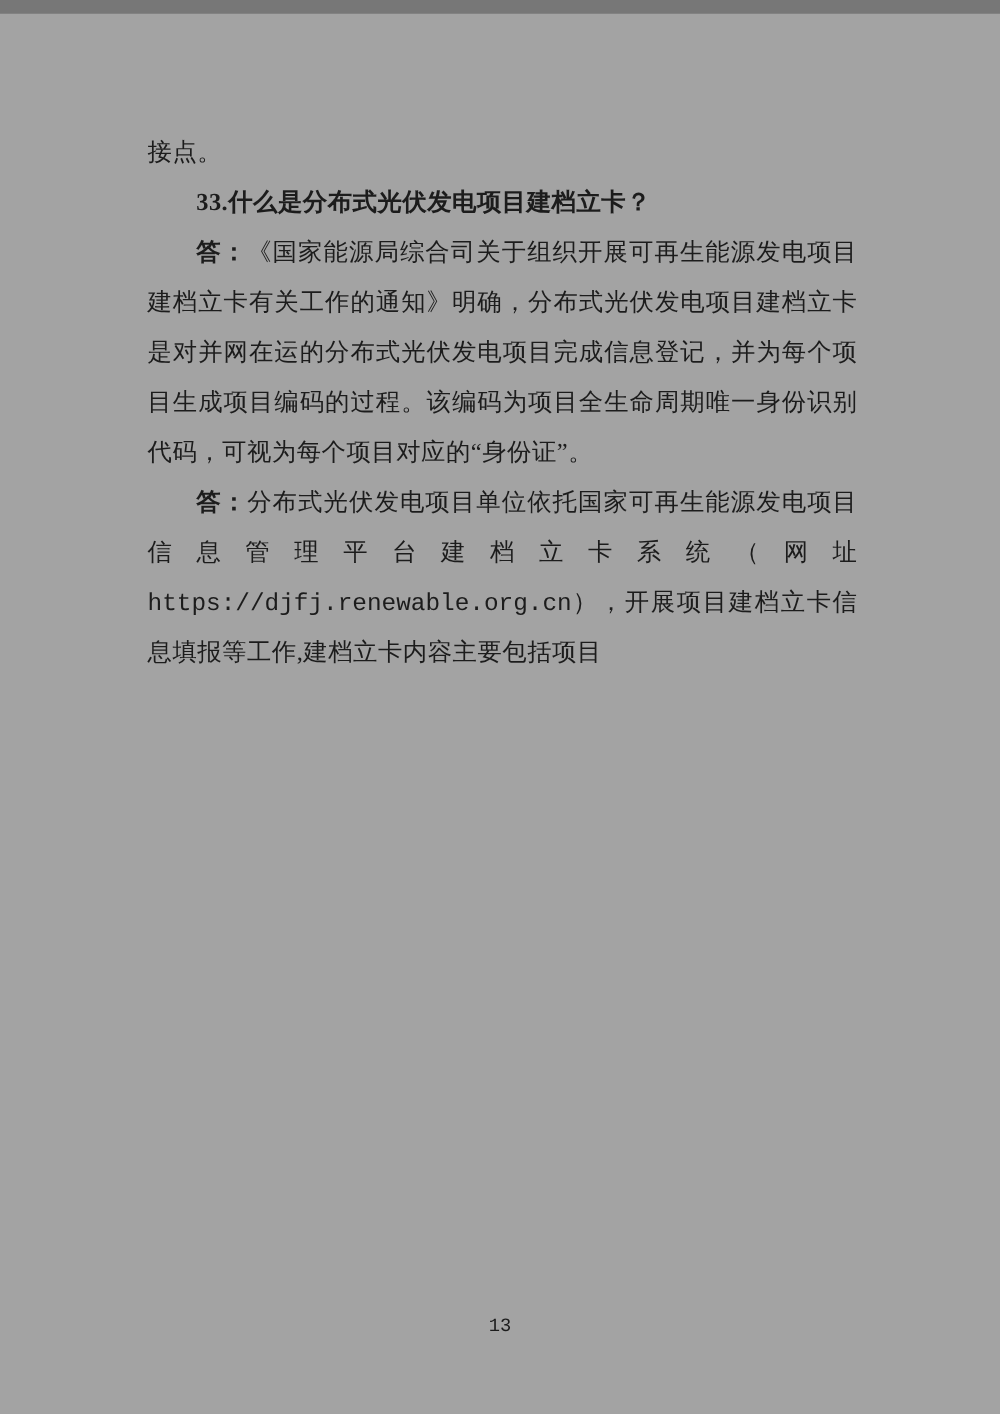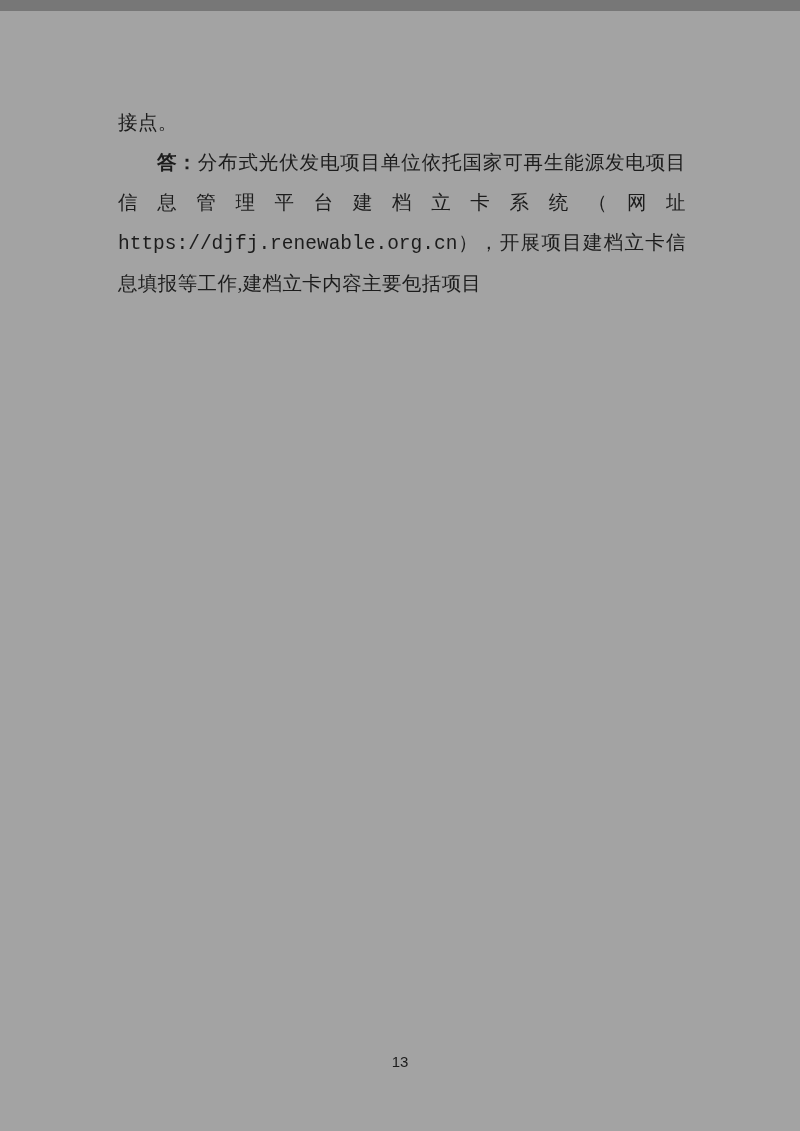--- a/index.html
+++ b/index.html
@@ -44,36 +44,42 @@
   .url {
     font-family: Liberation Mono, monospace;
     letter-spacing: 0;
   }
   .pagenum {
     position: absolute;
     left: 0;
     right: 0;
     top: 1042px;
     text-align: center;
-    font-family: Liberation Sans, sans-serif;
+    font-family: Liberation Mono, monospace;
     font-size: 15px;
     color: #1c1c1c;
   }
 </style>
 </head>
 <body>
 
 <div class="page">
   <div class="content">
 
     <p class="para">接点。</p>
 
 
 
+    <p class="para indent">
+      <span class="q-head">33.什么是分布式光伏发电项目建档立卡？</span>
+    </p>
 
+    <p class="para indent">
+      <span class="answer-label">答：</span><span>《国家能源局综合司关于组织开展可再生能源发电项目建档立卡有关工作的通知》明确，分布式光伏发电项目建档立卡是对并网在运的分布式光伏发电项目完成信息登记，并为每个项目生成项目编码的过程。该编码为项目全生命周期唯一身份识别代码，可视为每个项目对应的“身份证”。</span>
+    </p>
 
 
     <p class="para indent">
       <span class="answer-label">答：</span><span>分布式光伏发电项目单位依托国家可再生能源发电项目信息管理平台建档立卡系统（网址 </span><span class="url">https://djfj.renewable.org.cn</span><span>），开展项目建档立卡信息填报等工作,建档立卡内容主要包括项目</span>
     </p>
 
   </div>
 
   <div class="pagenum">13</div>
 </div>

